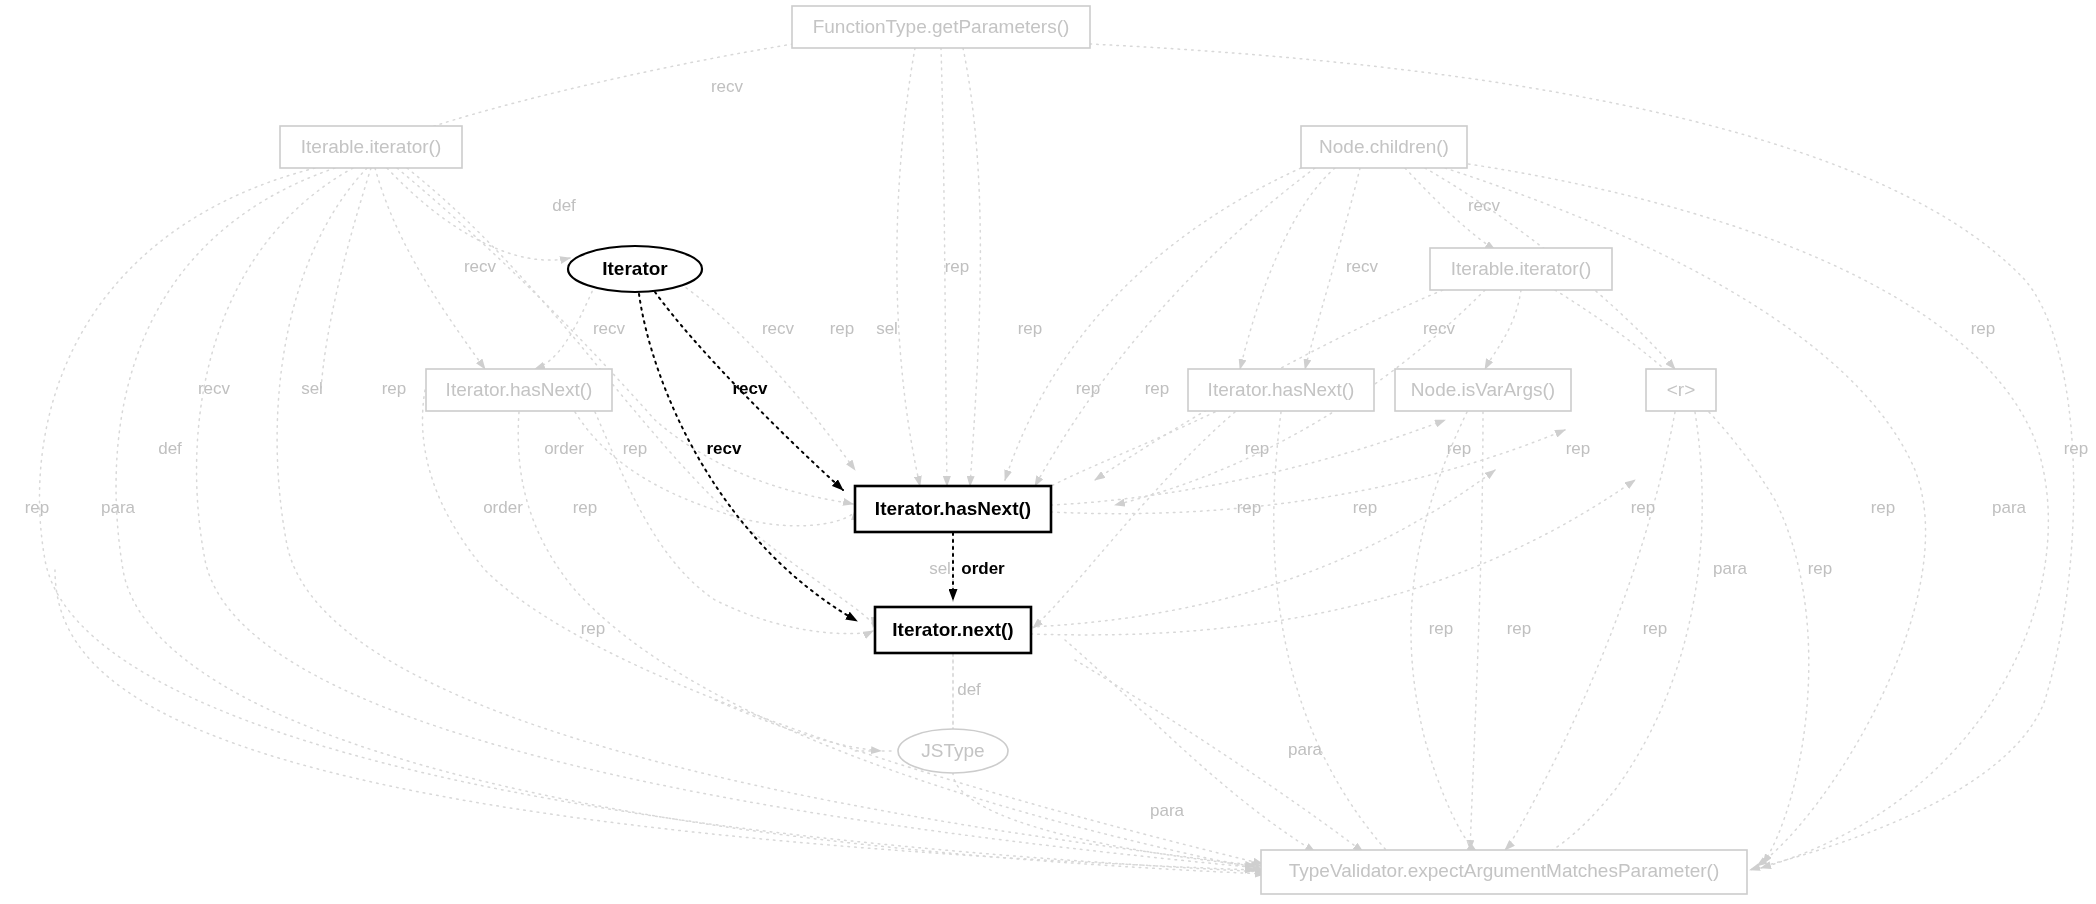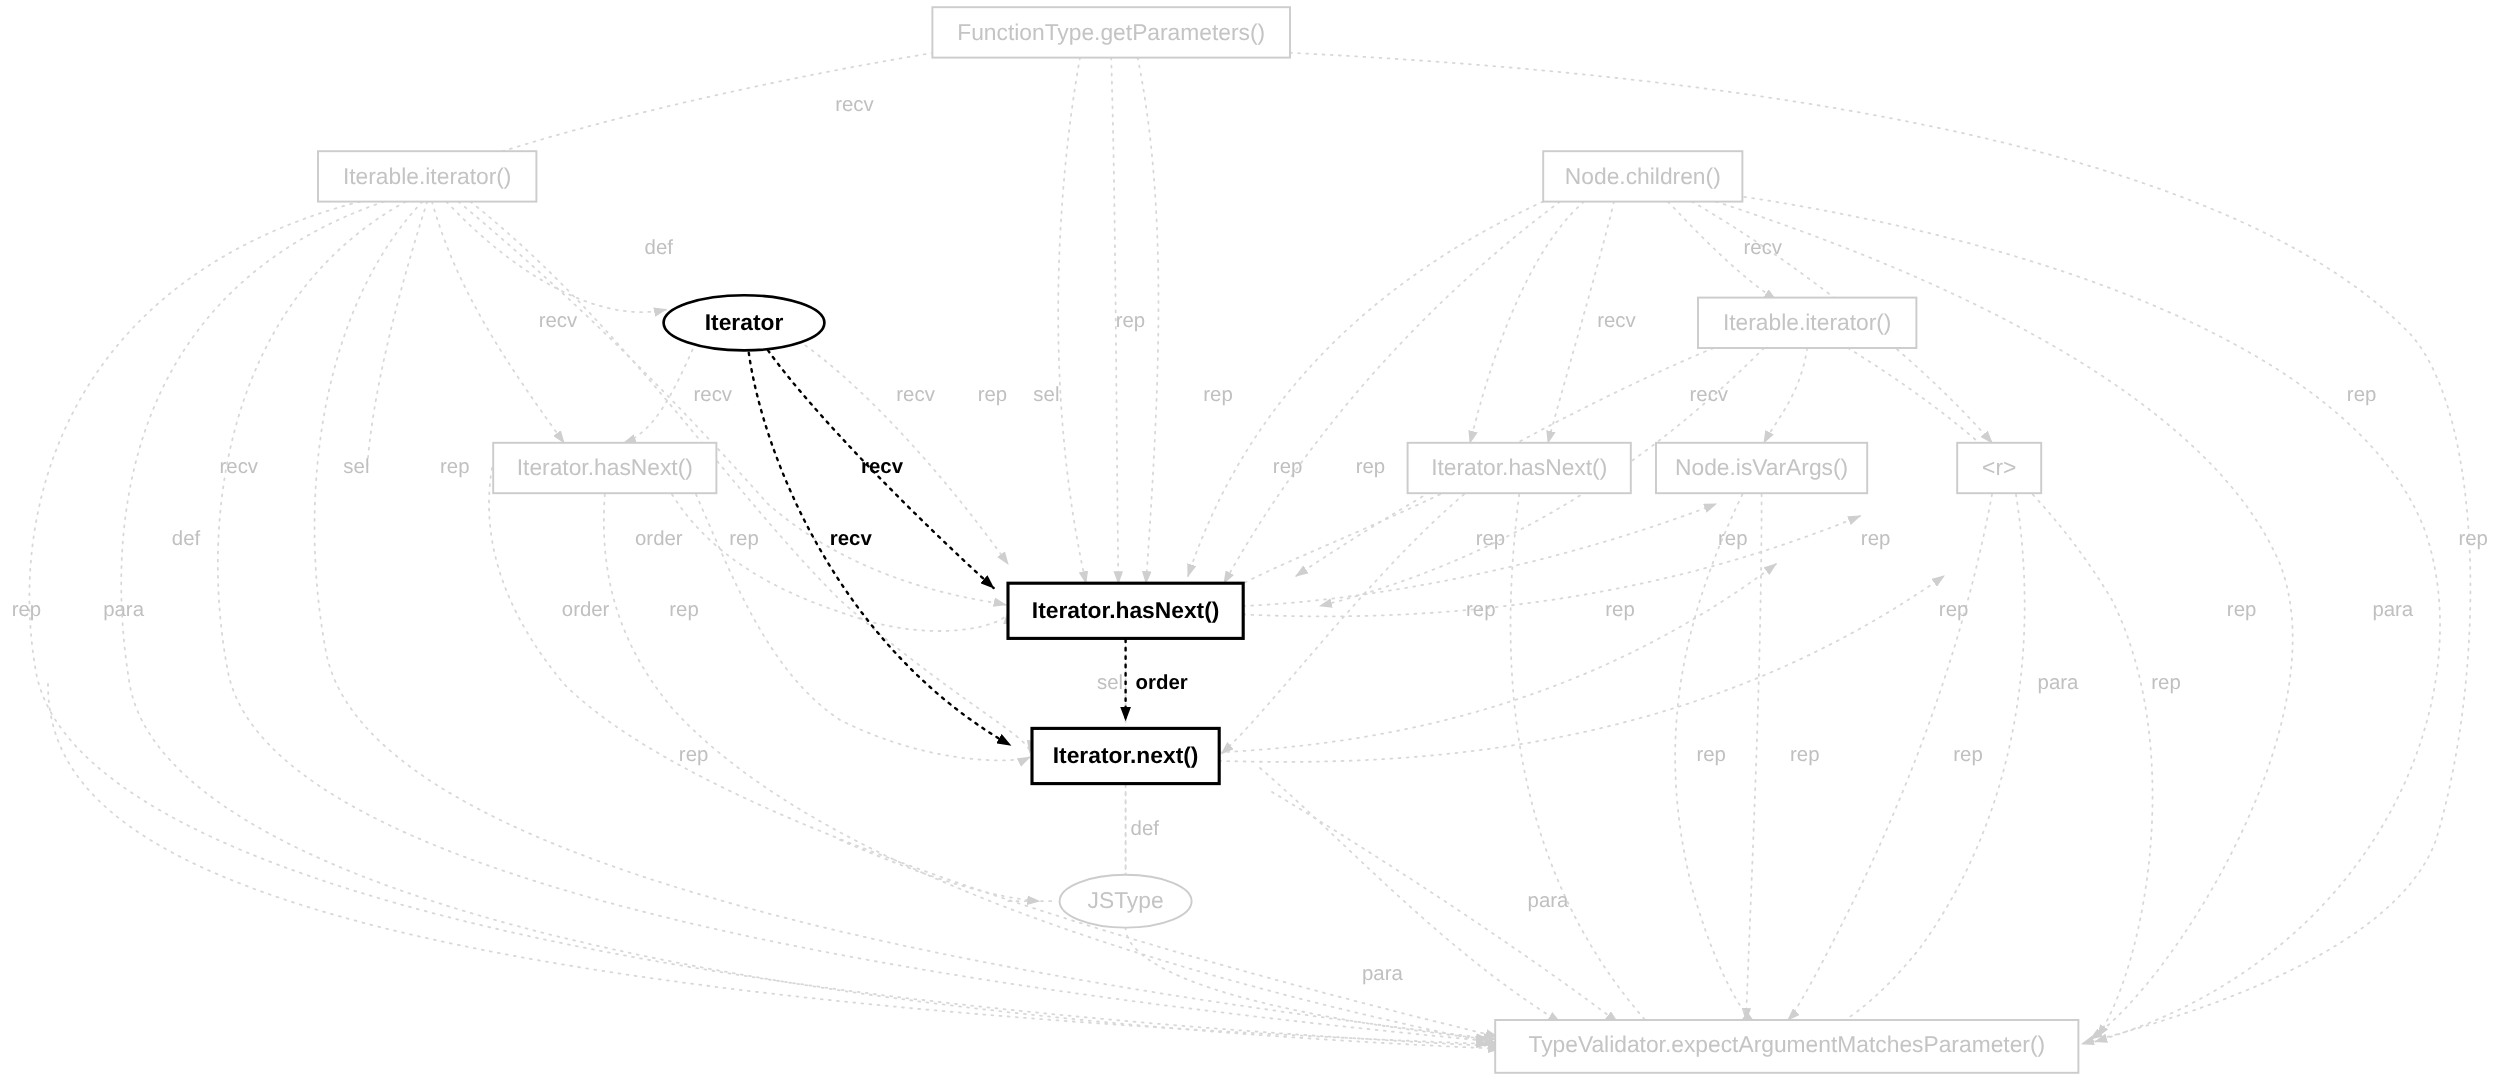--- a/index.html
+++ b/index.html
@@ -10,20 +10,21 @@
   body {
     width: 2096px;
     height: 904px;
     font-family: "Liberation Sans", sans-serif;
     overflow: hidden;
   }
   #graph-root {
     position: relative;
     width: 1780px;
     height: 904px;
+    margin-left: 15px;
   }
   svg#graph-canvas {
     display: block;
     width: 2096px;
     height: 904px;
   }
   .node-box {
     fill: #ffffff;
     stroke: #cccccc;
     stroke-width: 1.6;

